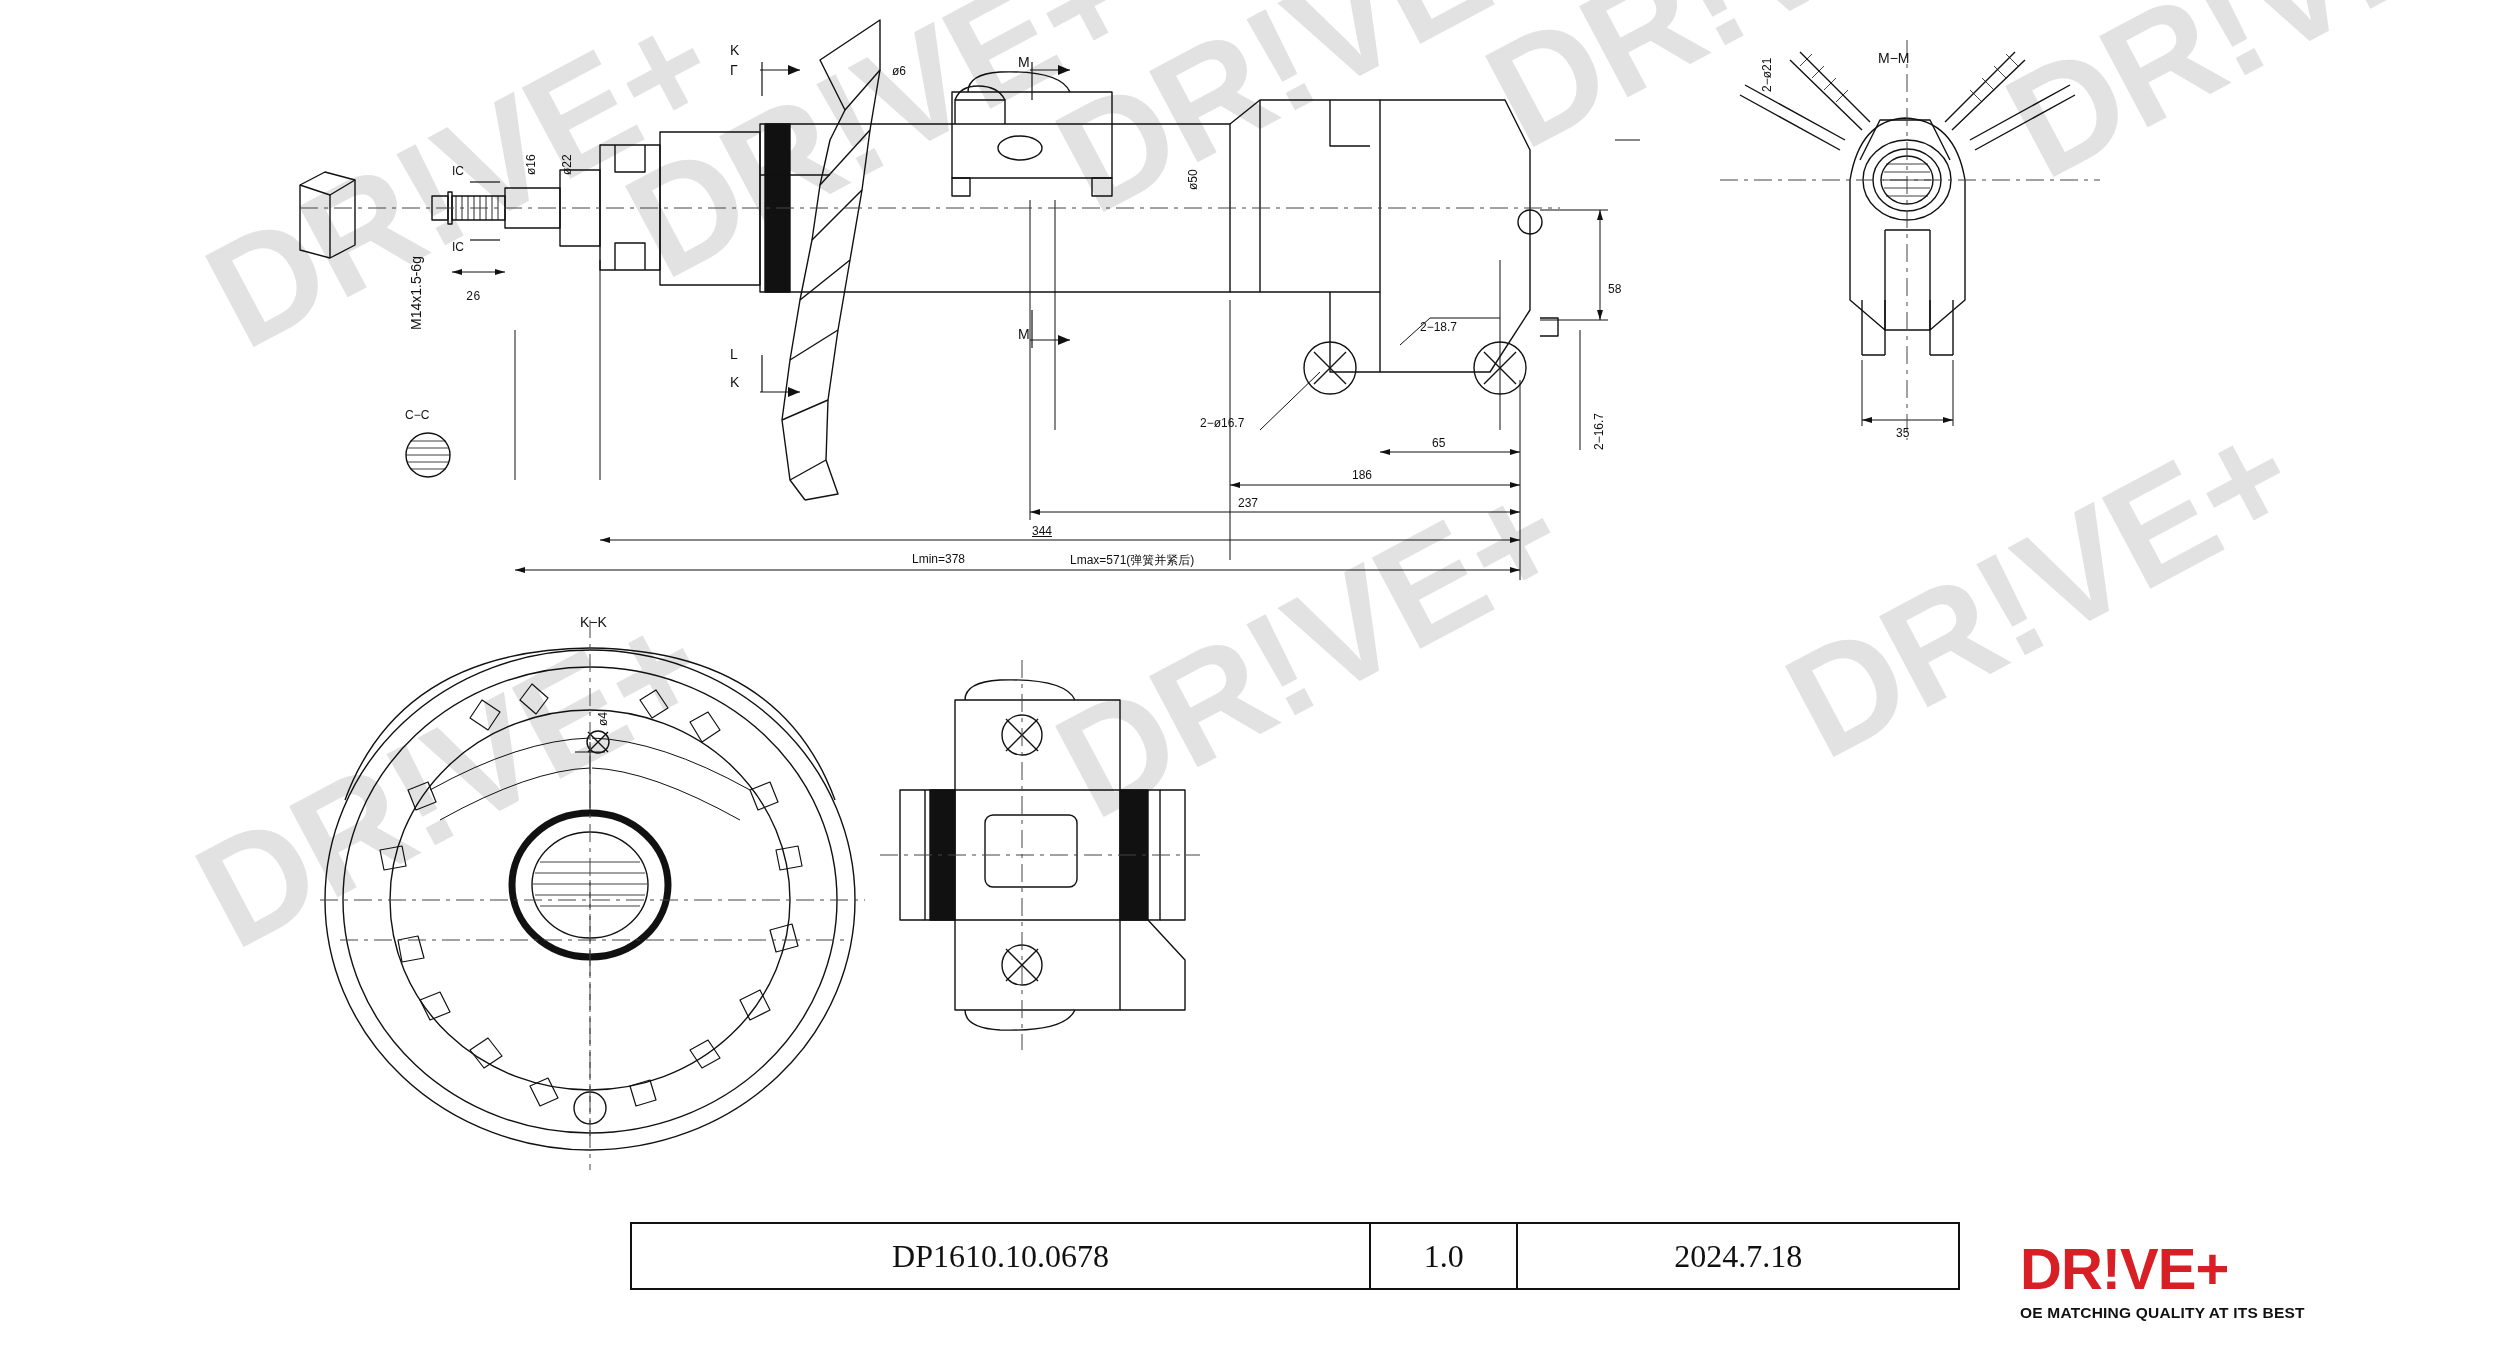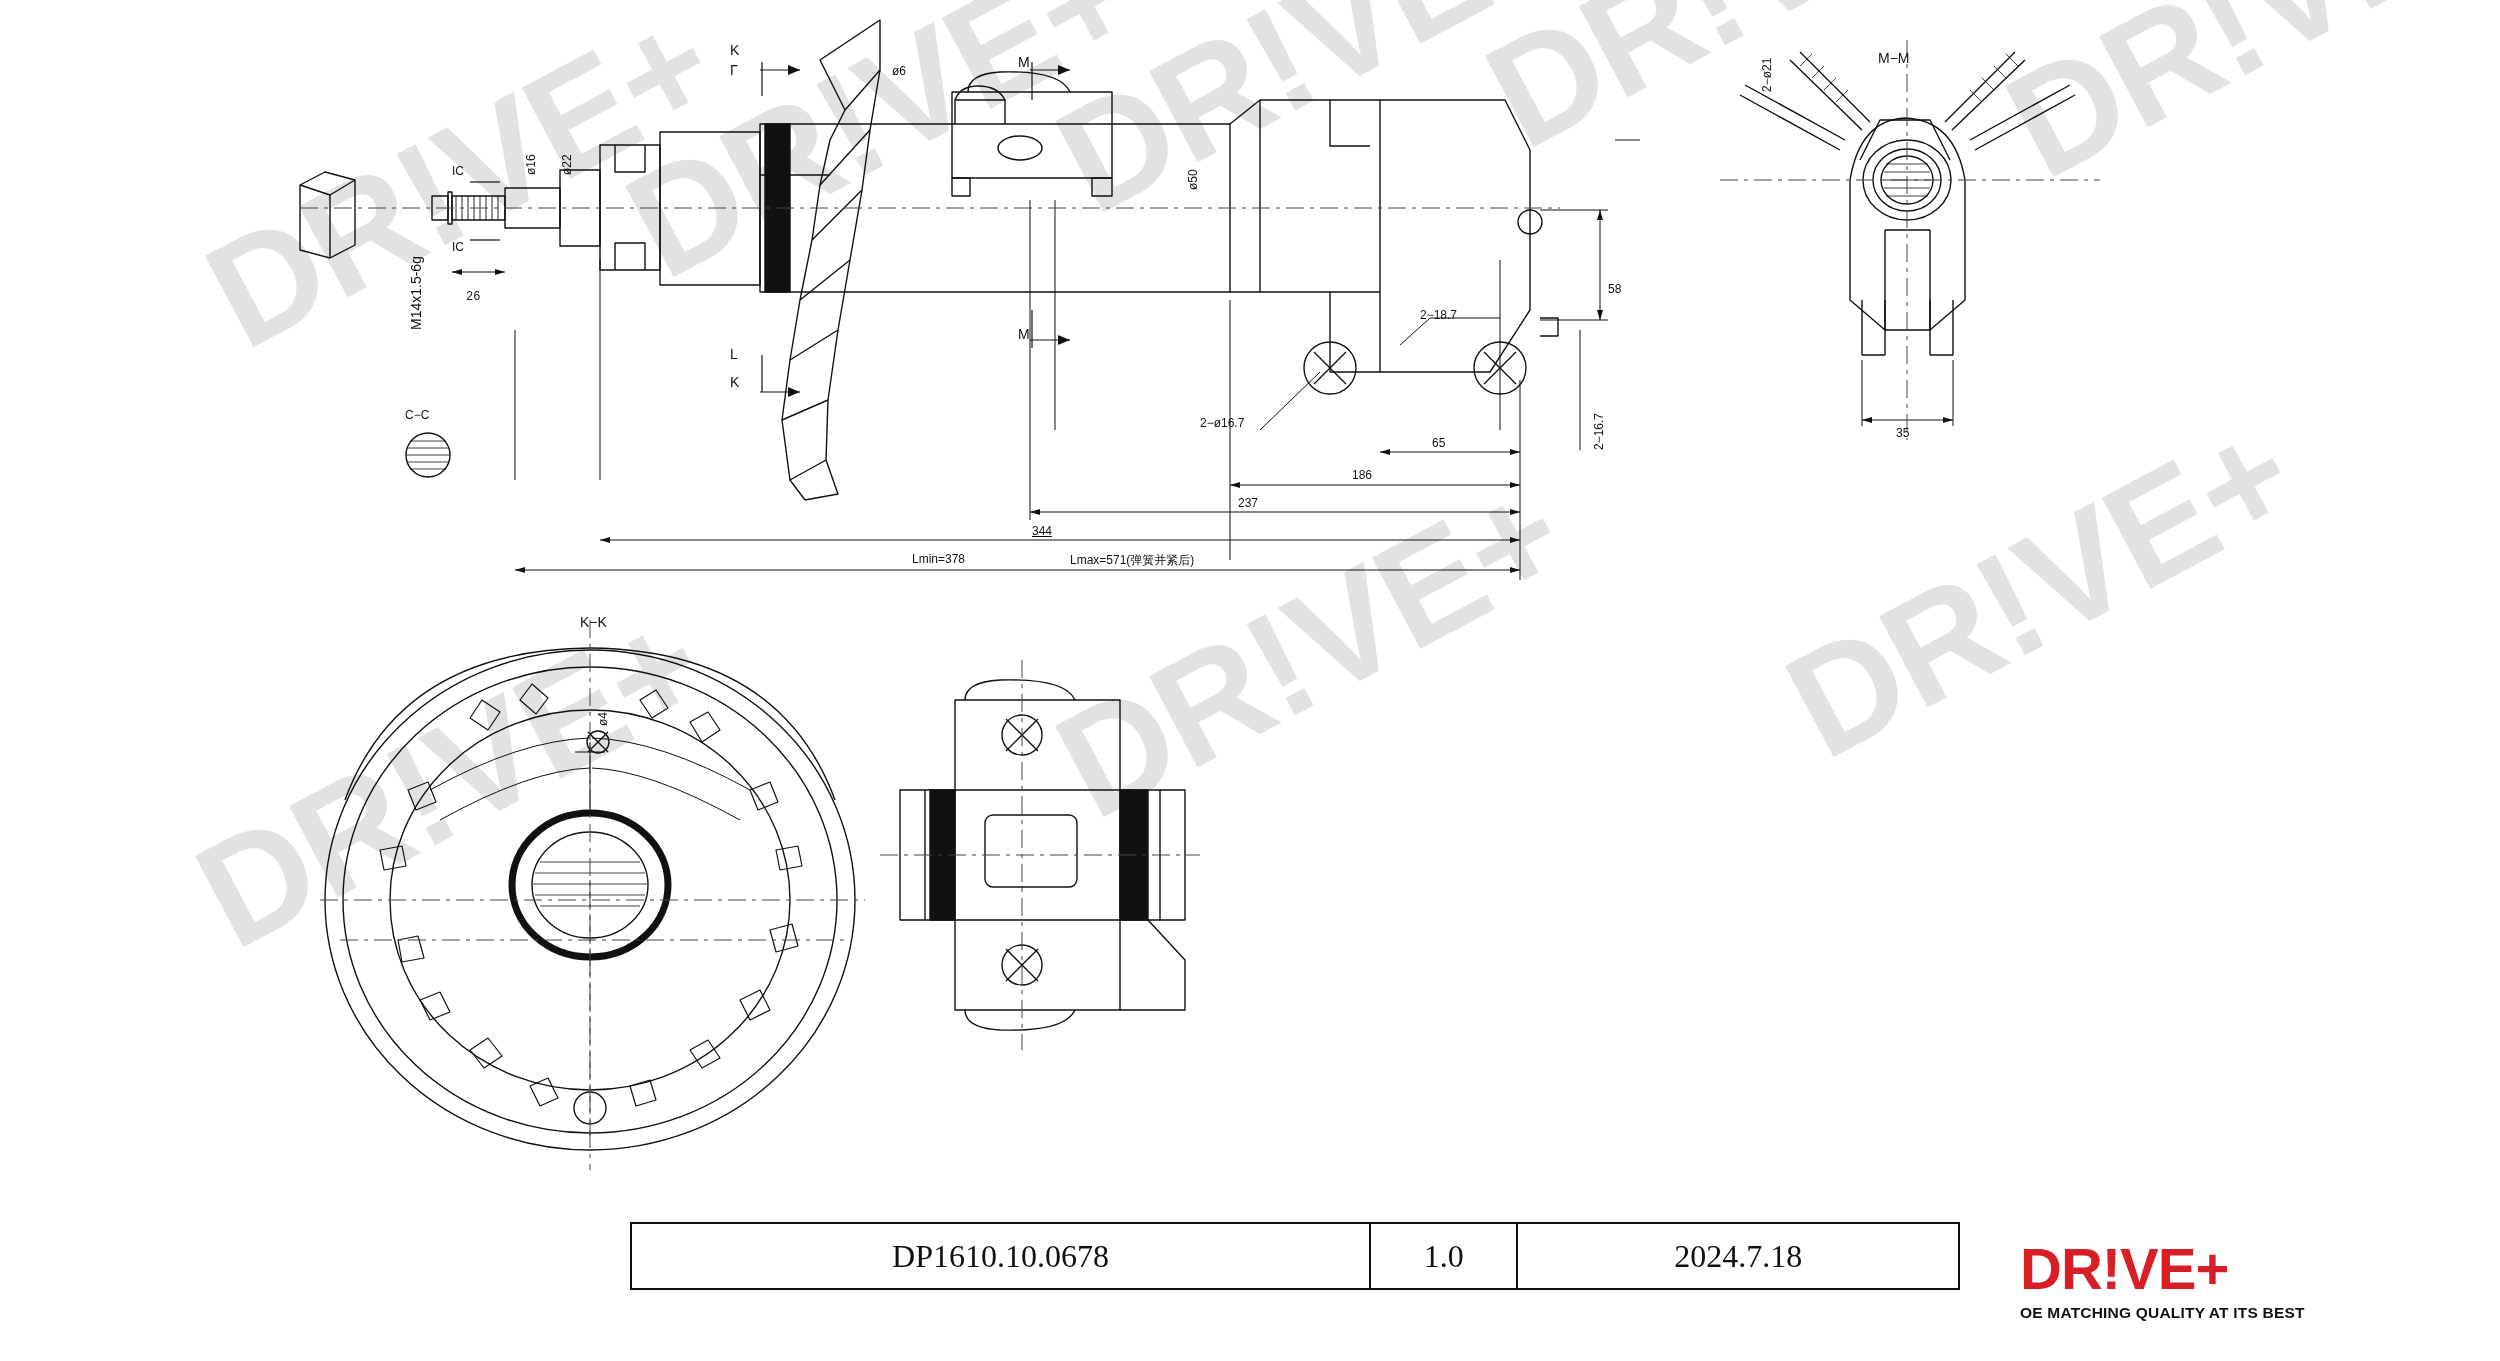--- a/index.html
+++ b/index.html
@@ -326,21 +326,21 @@
 
   <div class="lbl" style="left:730px;top:62px;">Γ</div>
   <div class="lbl" style="left:730px;top:42px;">K</div>
   <div class="lbl" style="left:730px;top:346px;">L</div>
   <div class="lbl" style="left:730px;top:374px;">K</div>
   <div class="lbl" style="left:1018px;top:54px;">M</div>
   <div class="lbl" style="left:1018px;top:326px;">M</div>
   <div class="lbl sm" style="left:892px;top:64px;">ø6</div>
 
   <div class="lbl rot sm" style="left:1186px;top:190px;">ø50</div>
-  <div class="lbl sm" style="left:1420px;top:308px;">2−18.7</div>
+  <div class="lbl sm" style="left:1420px;top:320px;">2−18.7</div>
   <div class="lbl sm" style="left:1200px;top:416px;">2−ø16.7</div>
   <div class="lbl rot sm" style="left:1592px;top:450px;">2−16.7</div>
   <div class="lbl sm" style="left:1608px;top:282px;">58</div>
   <div class="lbl sm" style="left:1432px;top:436px;">65</div>
   <div class="lbl sm" style="left:1352px;top:468px;">186</div>
   <div class="lbl sm" style="left:1238px;top:496px;">237</div>
   <div class="lbl sm" style="left:1032px;top:524px;text-decoration:underline;">344</div>
   <div class="lbl sm" style="left:912px;top:552px;">Lmin=378</div>
   <div class="lbl sm" style="left:1070px;top:552px;">Lmax=571(弹簧并紧后)</div>
 

